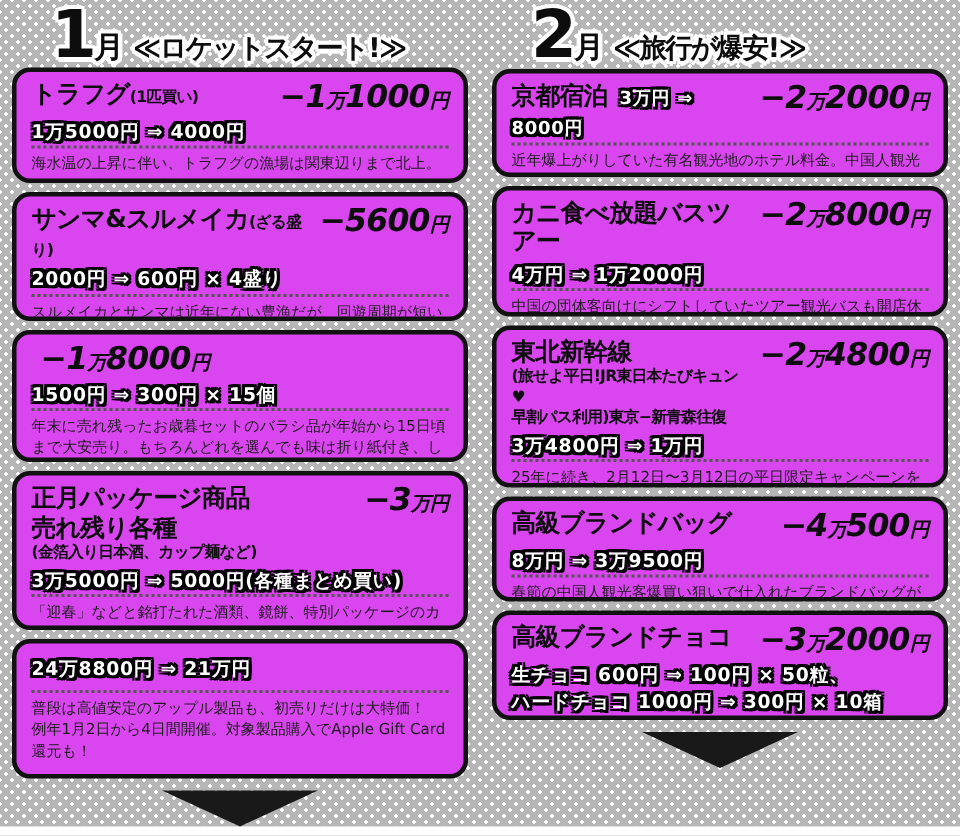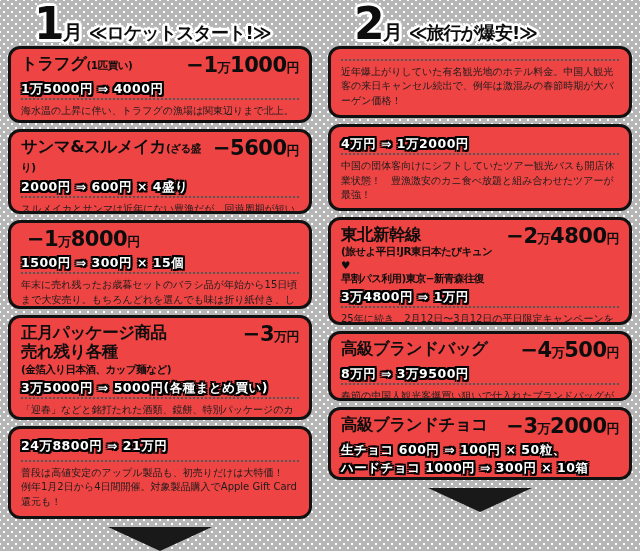--- a/index.html
+++ b/index.html
@@ -46,21 +46,21 @@
       -2px -2px 0 #fff, 2px -2px 0 #fff, -2px 2px 0 #fff, 2px 2px 0 #fff,
       -3px 0 0 #fff, 3px 0 0 #fff, 0 -3px 0 #fff, 0 3px 0 #fff,
       -2px 0 0 #fff, 2px 0 0 #fff;
   }
   .month-num  { font-size: 44px; line-height: 40px; letter-spacing: -2px; }
   .month-kanji{ font-size: 20px; margin-right: 6px; }
   .headline   { font-size: 18px; letter-spacing: -1px; text-align: center; }
 
   
   .card {
-    background: #ef4444;
+    background: #d946ef;
     border: 3px solid #111;
     border-radius: 12px;
     padding: 5px 10px 7px 10px;
     margin-bottom: 6px;
     display: flex;
     flex-direction: column;
     overflow: hidden;
   }
   .head { display: flex; justify-content: space-between; align-items: flex-start; }
   .tw   { flex: 1 1 auto; min-width: 0; }
@@ -71,20 +71,21 @@
   .note {
     font-size: 10.5px; font-weight: 800; color: #0d0d0d;
     letter-spacing: -0.5px; white-space: pre-line;
   }
   .note.block { display: block; line-height: 1.25; margin-top: 1px; }
   .discount {
     flex: 0 0 auto;
     font-size: 21px; font-weight: 900; color: #0d0d0d;
     letter-spacing: -0.5px; line-height: 1.1; margin-left: 6px;
     white-space: nowrap;
+    font-style: italic;
   }
   .discount .u { font-size: 13px; }
   .badge {
     margin-top: 3px;
     font-size: 12.5px; font-weight: 900; color: #ffffff;
     letter-spacing: 0.5px; line-height: 1.45; white-space: pre-line;
     text-shadow:
       -2px -2px 0 #000, 2px -2px 0 #000, -2px 2px 0 #000, 2px 2px 0 #000,
       -2px 0 0 #000, 2px 0 0 #000, 0 -2px 0 #000, 0 2px 0 #000,
       -1px -2px 0 #000, 1px 2px 0 #000;
@@ -183,25 +184,37 @@
     </div>
 
     <div class="col">
       <div class="month-header">
         <span class="month-num">2</span>
         <span class="month-kanji">月</span>
         <span class="headline">≪旅行が爆安!≫</span>
       </div>
 
       <div class="card" style="height:72px">
+        <div class="head">
+          <div class="tw">
+            <span class="title">京都宿泊</span><span class="badge inline">3万円 ⇒ 8000円</span>
+          </div>
+          <div class="discount">−2<span class="u">万</span>2000<span class="u">円</span></div>
+        </div>
         <div class="sep"></div>
         <div class="desc">近年爆上がりしていた有名観光地のホテル料金。中国人観光客の来日キャンセル続出で、例年は激混みの春節時期が大バーゲン価格！</div>
       </div>
 
       <div class="card" style="height:87px">
+        <div class="head">
+          <div class="tw">
+            <span class="title">カニ食べ放題バスツアー</span>
+          </div>
+          <div class="discount">−2<span class="u">万</span>8000<span class="u">円</span></div>
+        </div>
         <div class="badge">4万円 ⇒ 1万2000円</div>
         <div class="sep"></div>
         <div class="desc">中国の団体客向けにシフトしていたツアー観光バスも開店休業状態！　豊漁激安のカニ食べ放題と組み合わせたツアーが最強！</div>
       </div>
 
       <div class="card" style="height:108px">
         <div class="head">
           <div class="tw">
             <span class="title">東北新幹線</span>
             <span class="note block">(旅せよ平日!JR東日本たびキュン♥

